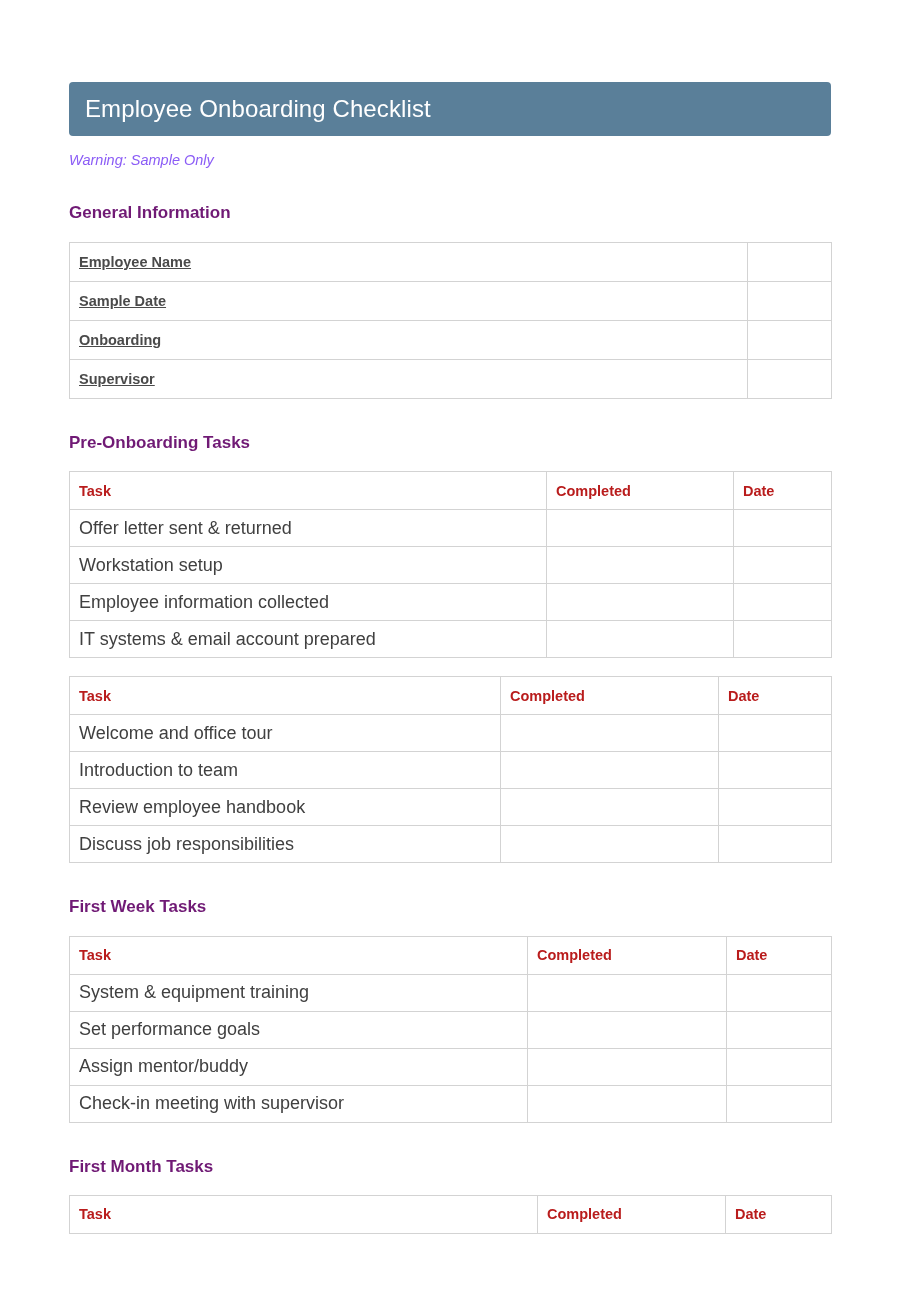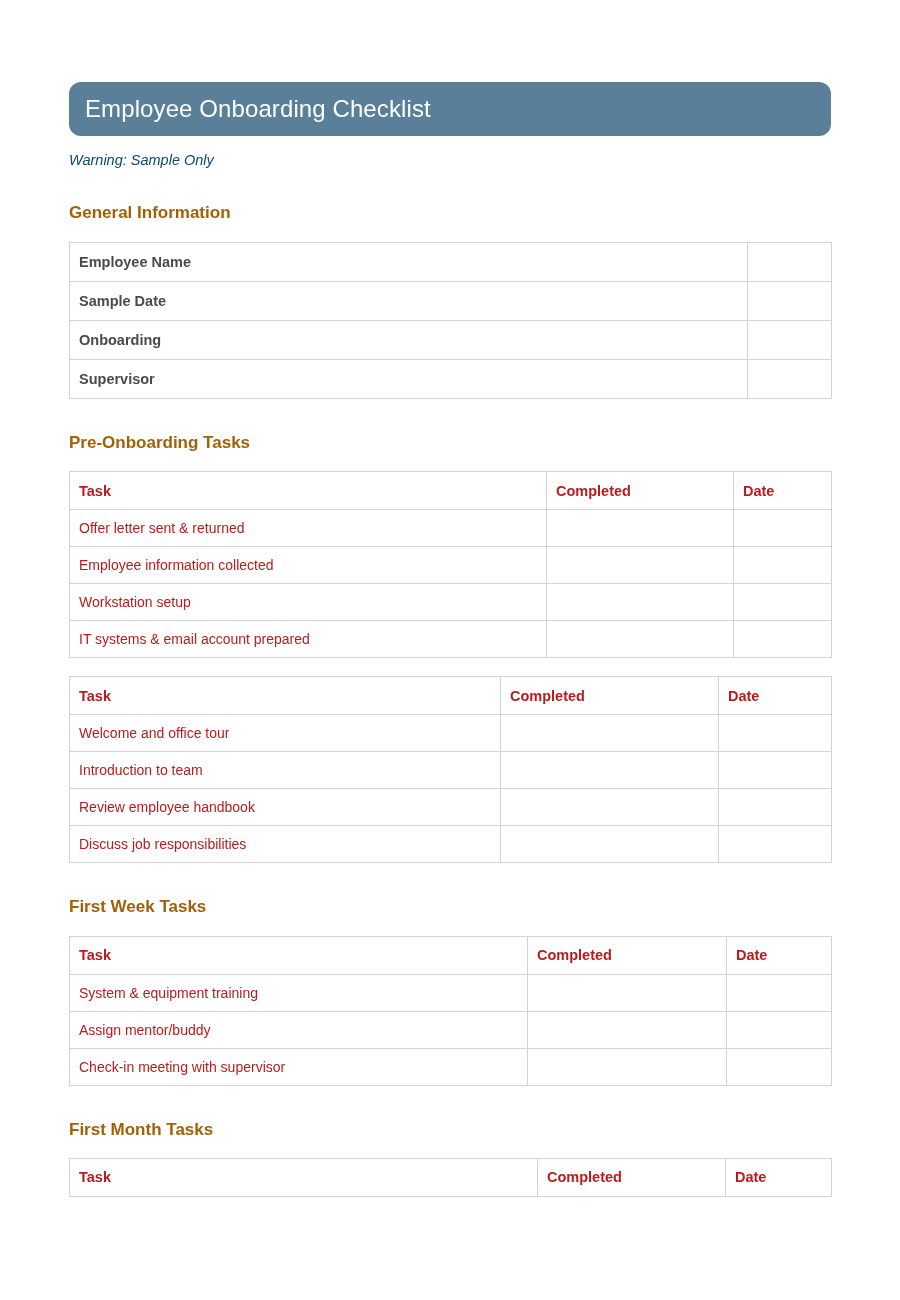--- a/index.html
+++ b/index.html
@@ -24,49 +24,49 @@
   .content {
     position: absolute;
     left: 69px;
     top: 82px;
     width: 762px;
   }
 
   
   .banner {
     background: #5a7f99;
-    border-radius: 12px;
+    border-radius: 4px;
     height: 54px;
     display: flex;
     align-items: center;
     padding: 0 16px;
     box-sizing: border-box;
   }
   .banner-title {
     color: #ffffff;
     font-size: 24px;
     font-weight: normal;
     letter-spacing: 0.1px;
     line-height: 1;
   }
 
   
   .warning {
-    color: #0c4a6e;
+    color: #8b5cf6;
     font-style: italic;
     font-size: 14.5px;
     margin-top: 16px;
     line-height: 1.2;
   }
 
   
   .section-heading {
     font-size: 17px;
     font-weight: bold;
-    color: #a16207;
+    color: #701a75;
     margin-top: 34px;
     margin-bottom: 0;
     line-height: 1.2;
   }
 
   
   table {
     border-collapse: collapse;
     width: 762px;
     table-layout: fixed;
@@ -81,36 +81,37 @@
     box-sizing: border-box;
     font-weight: normal;
   }
 
   
   .t-general td {
     height: 39px;
     color: #4a4a4a;
     font-weight: bold;
     font-size: 14.5px;
+    text-decoration: underline;
   }
   .t-general td.value-cell {
     font-weight: normal;
   }
 
   
   .t-task th {
     height: 38px;
     font-weight: bold;
     color: #b91c1c;
     font-size: 14.5px;
   }
   .t-task td {
     height: 37px;
-    color: #b91c1c;
-    font-size: 14px;
+    color: #404040;
+    font-size: 18px;
   }
 
   
   .w-pre-1  { width: 477px; }
   .w-pre-2  { width: 187px; }
   .w-pre-3  { width: 98px;  }
 
   .w-day-1  { width: 431px; }
   .w-day-2  { width: 218px; }
   .w-day-3  { width: 113px; }
@@ -180,26 +181,26 @@
           <th>Date</th>
         </tr>
       </thead>
       <tbody>
         <tr>
           <td>Offer letter sent &amp; returned</td>
           <td></td>
           <td></td>
         </tr>
         <tr>
+          <td>Workstation setup</td>
+          <td></td>
+          <td></td>
+        </tr>
+        <tr>
           <td>Employee information collected</td>
-          <td></td>
-          <td></td>
-        </tr>
-        <tr>
-          <td>Workstation setup</td>
           <td></td>
           <td></td>
         </tr>
         <tr>
           <td>IT systems &amp; email account prepared</td>
           <td></td>
           <td></td>
         </tr>
       </tbody>
     </table>
@@ -257,20 +258,25 @@
           <th>Date</th>
         </tr>
       </thead>
       <tbody>
         <tr>
           <td>System &amp; equipment training</td>
           <td></td>
           <td></td>
         </tr>
         <tr>
+          <td>Set performance goals</td>
+          <td></td>
+          <td></td>
+        </tr>
+        <tr>
           <td>Assign mentor/buddy</td>
           <td></td>
           <td></td>
         </tr>
         <tr>
           <td>Check-in meeting with supervisor</td>
           <td></td>
           <td></td>
         </tr>
       </tbody>

